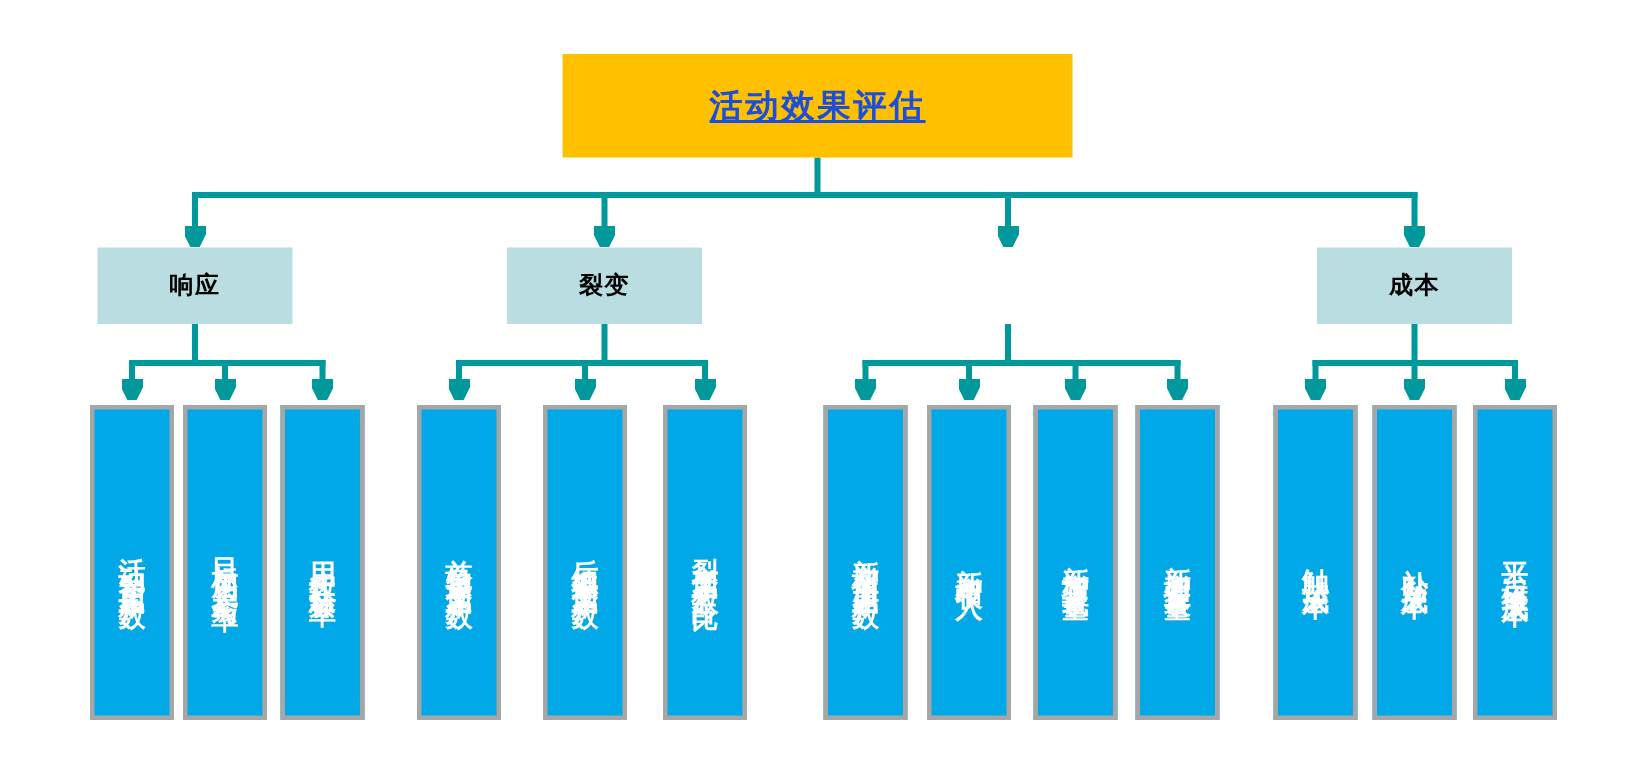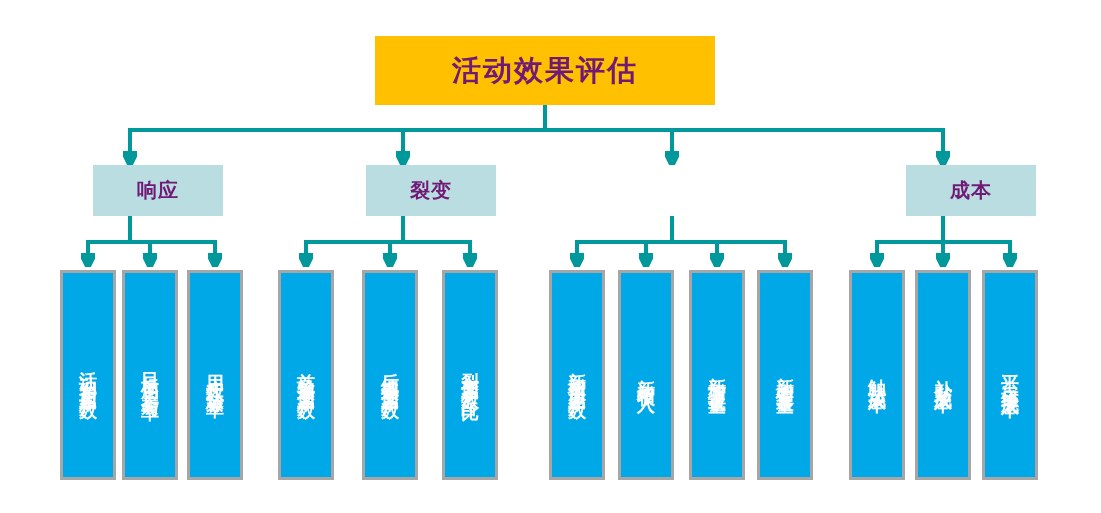--- a/index.html
+++ b/index.html
@@ -15,27 +15,27 @@
     position:relative;width:1101px;height:513px;background:#ffffff;overflow:hidden;
   }
   .connectors{position:absolute;left:0;top:0;width:1101px;height:513px;z-index:0;}
   .connectors path{stroke:var(--connector);stroke-width:4;fill:none;}
   .arrowhead{fill:var(--connector);stroke:none;}
   .node{
     position:absolute;display:flex;align-items:center;justify-content:center;
     box-sizing:border-box;z-index:1;text-align:center;
   }
   .root-node{
-    background:var(--root-bg);color:#701a75;font-weight:bold;font-size:29px;
+    background:var(--root-bg);color:#1d4ed8;font-weight:bold;font-size:22px;
     letter-spacing:2px;
+    text-decoration:underline;
   }
   .branch-node{
-    background:var(--branch-bg);color:#701a75;font-weight:bold;font-size:20px;
+    background:var(--branch-bg);color:#000000;font-weight:bold;font-size:16px;
     letter-spacing:1px;
-    margin-left:28px;
   }
   .leaf-node{
     background:var(--leaf-bg);border:3px solid var(--leaf-border);
     color:#fff;font-weight:bold;font-size:18px;
     writing-mode:vertical-rl;text-orientation:upright;letter-spacing:5px;
   }
 </style>
 </head>
 <body>
 

